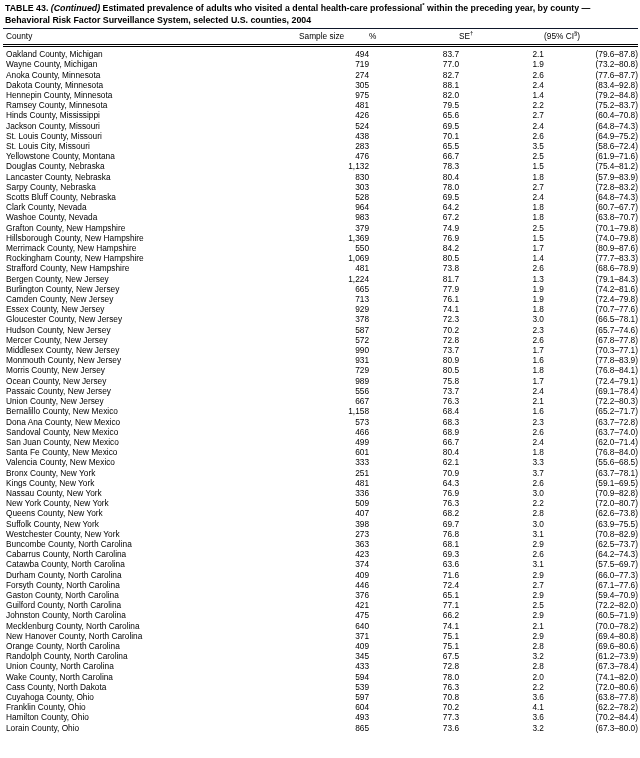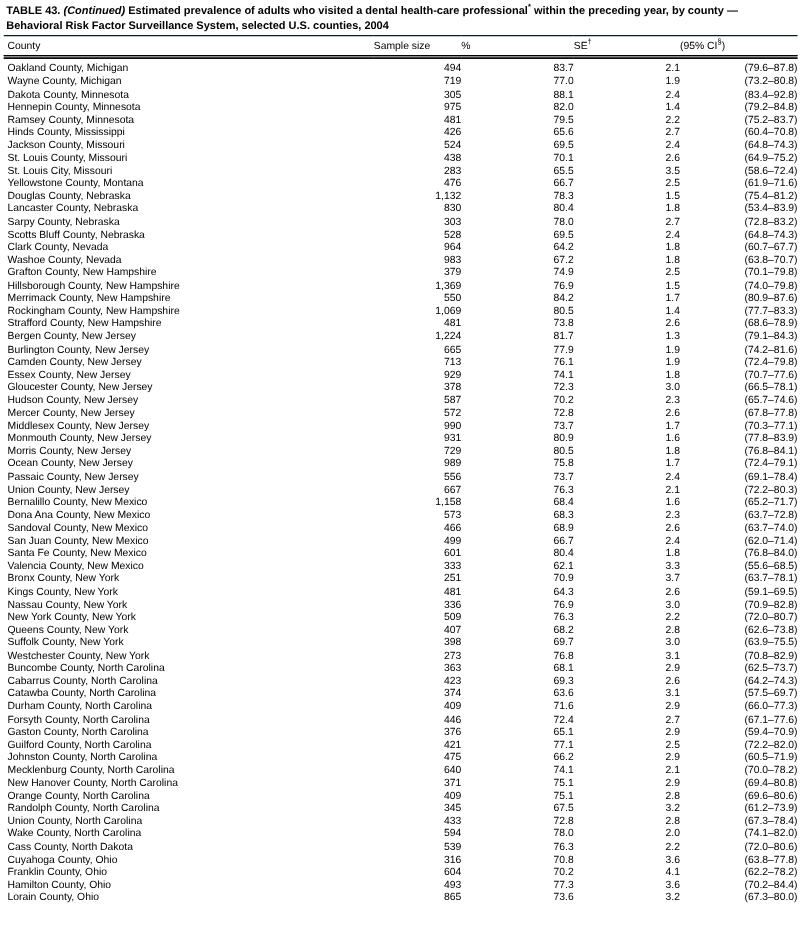--- a/index.html
+++ b/index.html
@@ -86,20 +86,27 @@
   </tr>
 
   <tr>
     <td class="county">Wayne County, Michigan</td>
     <td class="num">719</td>
     <td class="num">77.0</td>
     <td class="num">1.9</td>
     <td class="num">(73.2–80.8)</td>
   </tr>
 
+  <tr>
+    <td class="county">Anoka County, Minnesota</td>
+    <td class="num">274</td>
+    <td class="num">82.7</td>
+    <td class="num">2.6</td>
+    <td class="num">(77.6–87.7)</td>
+  </tr>
 
   <tr>
     <td class="county">Dakota County, Minnesota</td>
     <td class="num">305</td>
     <td class="num">88.1</td>
     <td class="num">2.4</td>
     <td class="num">(83.4–92.8)</td>
   </tr>
 
   <tr>
@@ -164,21 +171,21 @@
     <td class="num">78.3</td>
     <td class="num">1.5</td>
     <td class="num">(75.4–81.2)</td>
   </tr>
 
   <tr>
     <td class="county">Lancaster County, Nebraska</td>
     <td class="num">830</td>
     <td class="num">80.4</td>
     <td class="num">1.8</td>
-    <td class="num">(53.4–83.9)</td>
+    <td class="num">(57.9–83.9)</td>
   </tr>
 
   <tr>
     <td class="county">Sarpy County, Nebraska</td>
     <td class="num">303</td>
     <td class="num">78.0</td>
     <td class="num">2.7</td>
     <td class="num">(72.8–83.2)</td>
   </tr>
 
@@ -571,21 +578,21 @@
   <tr>
     <td class="county">Cass County, North Dakota</td>
     <td class="num">539</td>
     <td class="num">76.3</td>
     <td class="num">2.2</td>
     <td class="num">(72.0–80.6)</td>
   </tr>
 
   <tr>
     <td class="county">Cuyahoga County, Ohio</td>
-    <td class="num">316</td>
+    <td class="num">597</td>
     <td class="num">70.8</td>
     <td class="num">3.6</td>
     <td class="num">(63.8–77.8)</td>
   </tr>
 
   <tr>
     <td class="county">Franklin County, Ohio</td>
     <td class="num">604</td>
     <td class="num">70.2</td>
     <td class="num">4.1</td>

